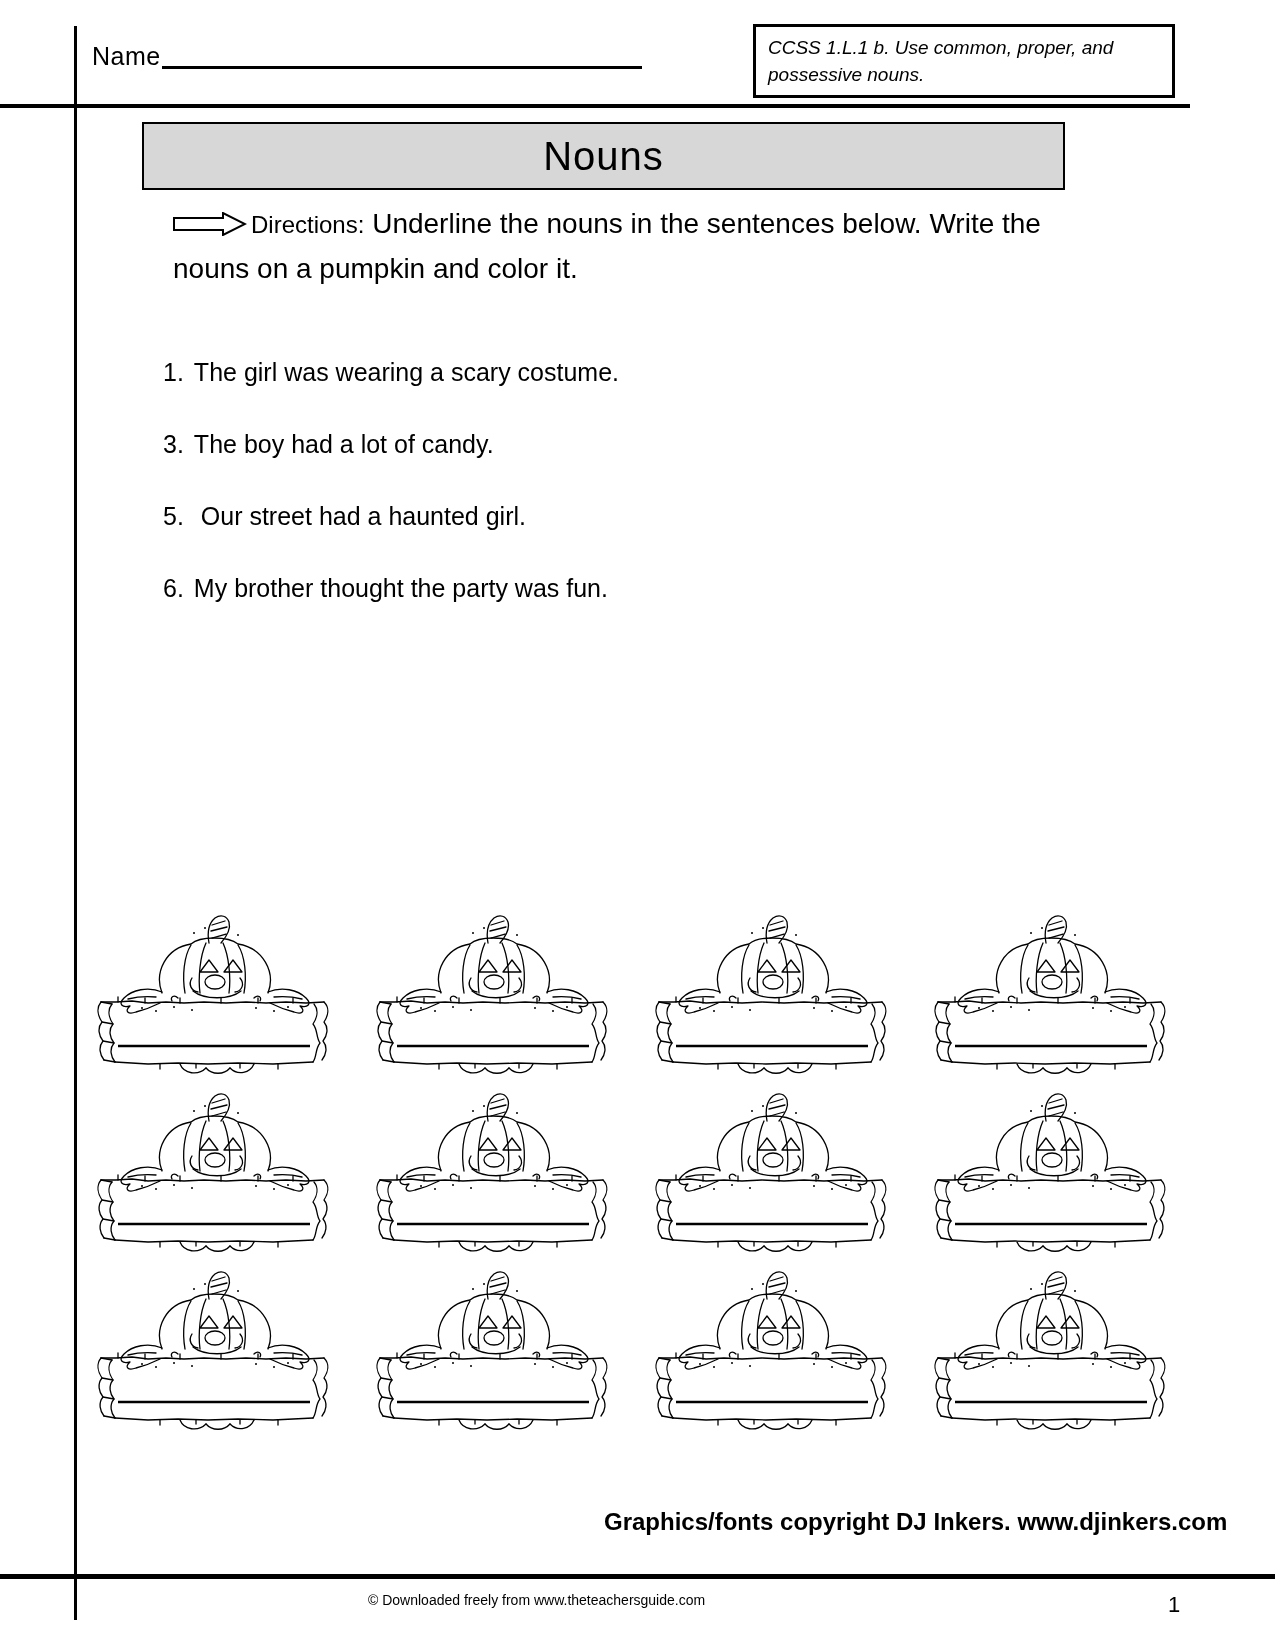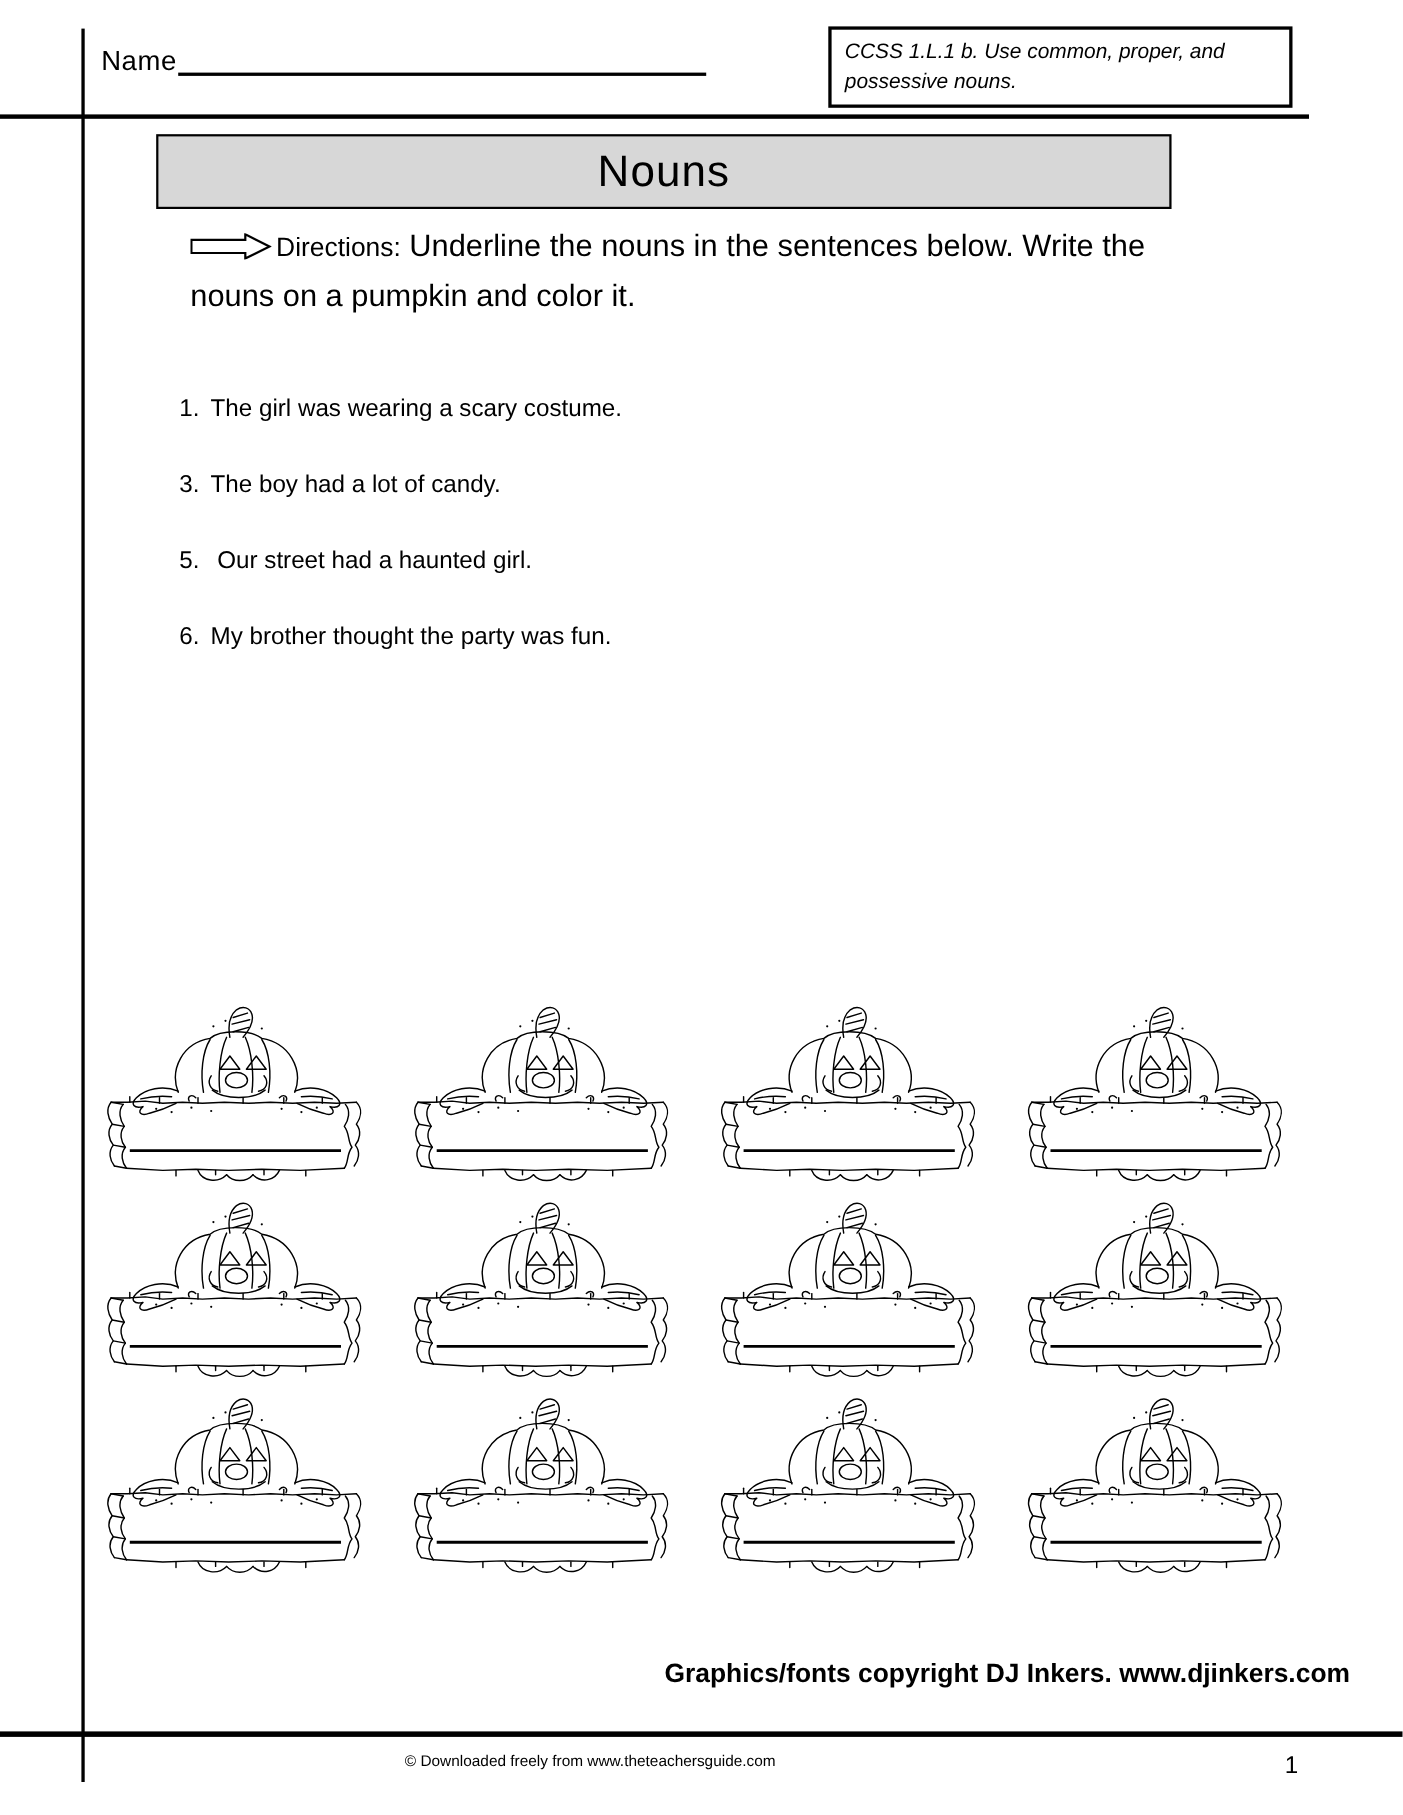--- a/index.html
+++ b/index.html
@@ -107,21 +107,21 @@
     font-size: 28px;
   }
 
   
   .sentences {
     position: absolute;
     left: 163px; top: 360px;
     width: 900px;
   }
   .sentence {
-    font-size: 22px;
+    font-size: 25px;
     line-height: 1;
     margin-bottom: 47px;
     white-space: nowrap;
   }
   .s-num { margin-right: 10px; }
 
   
   .card-grid {
     position: absolute;
     left: 88px; top: 898px;

